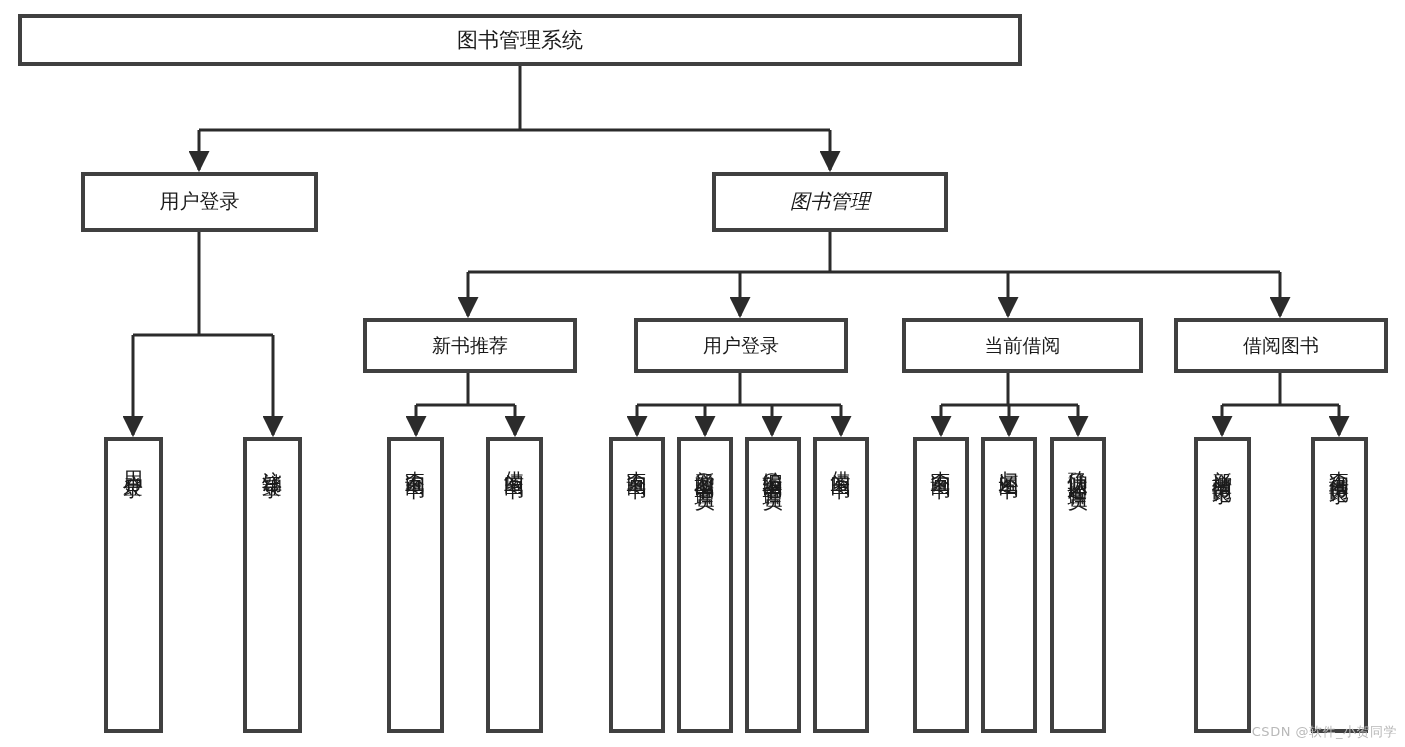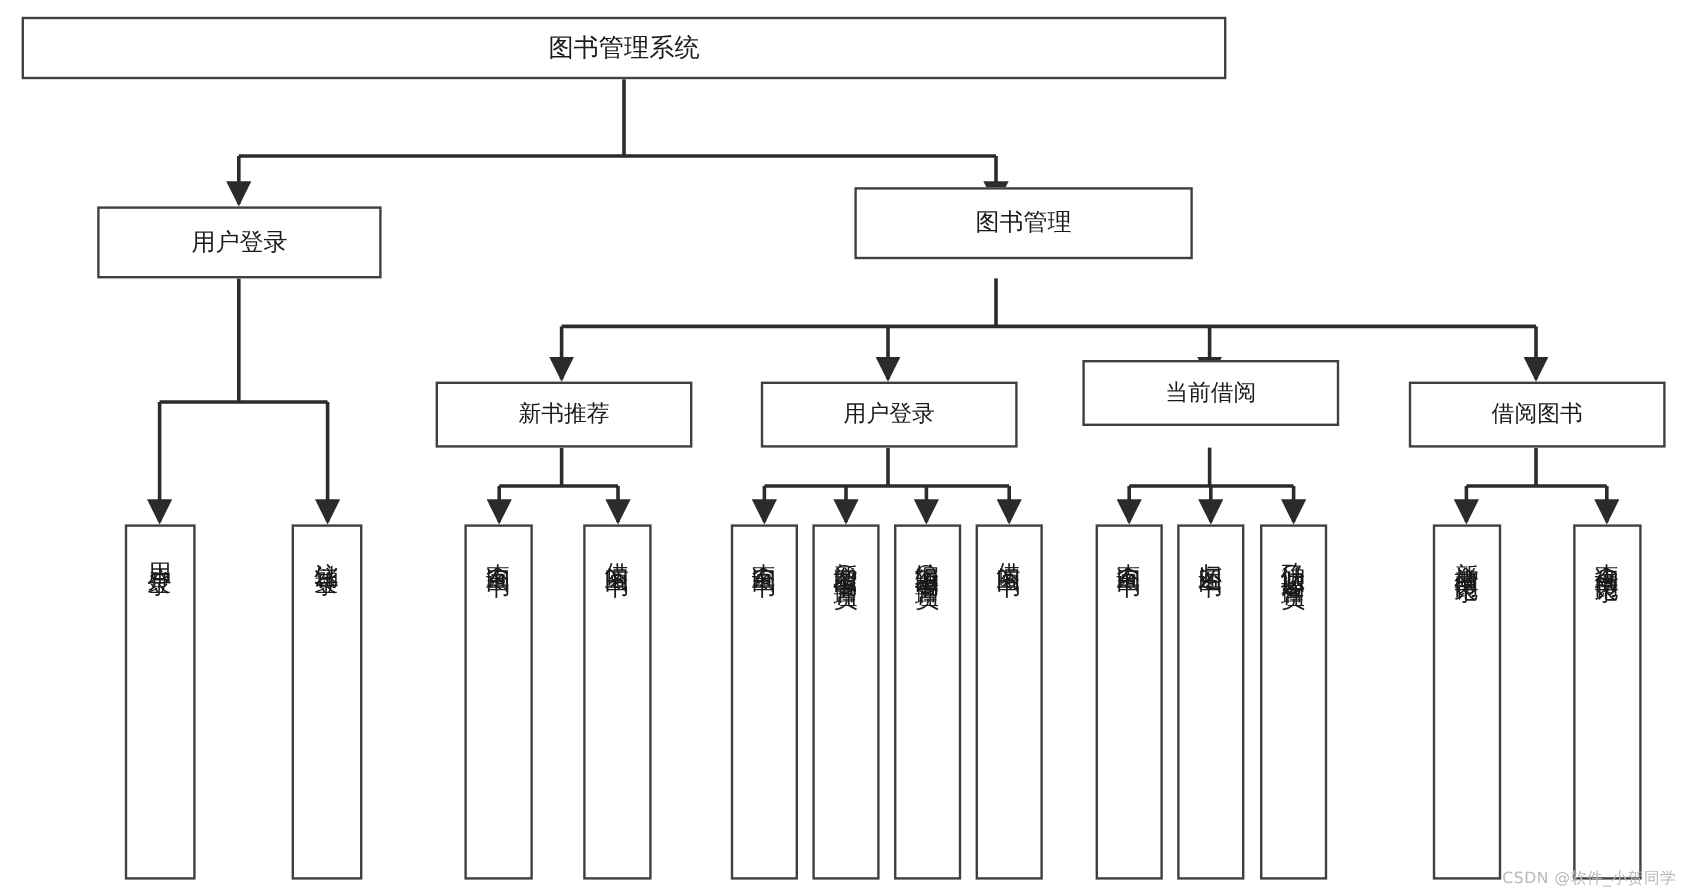--- a/index.html
+++ b/index.html
@@ -23,21 +23,21 @@
     left: 0;
     top: 0;
     width: 1405px;
     height: 747px;
     pointer-events: none;
   }
   .node {
     position: absolute;
     box-sizing: border-box;
     background: #ffffff;
-    border: 2px solid #404040;
+    border: 4px solid #404040;
     display: flex;
     align-items: center;
     justify-content: center;
     color: #1a1a1a;
   }
   .node .label {
     display: block;
     text-align: center;
     line-height: 1.18;
     white-space: nowrap;
@@ -128,33 +128,33 @@
   </svg>
 
   <div class="node root" style="left:18px; top:14px; width:1004px; height:52px;">
     <span class="label">图书管理系统</span>
   </div>
 
   <div class="node h1" style="left:81px; top:172px; width:237px; height:60px;">
     <span class="label">用户登录</span>
   </div>
 
-  <div class="node h1" style="left:712px; top:156px; width:282px; height:60px;">
+  <div class="node h1" style="left:712px; top:172px; width:236px; height:60px;font-style:italic;">
     <span class="label">图书管理</span>
   </div>
 
   <div class="node h2" style="left:363px; top:318px; width:214px; height:55px;">
     <span class="label">新书推荐</span>
   </div>
 
   <div class="node h2" style="left:634px; top:318px; width:214px; height:55px;">
     <span class="label">用户登录</span>
   </div>
 
-  <div class="node h2" style="left:902px; top:300px; width:214px; height:55px;">
+  <div class="node h2" style="left:902px; top:318px; width:241px; height:55px;">
     <span class="label">当前借阅</span>
   </div>
 
   <div class="node h2" style="left:1174px; top:318px; width:214px; height:55px;">
     <span class="label">借阅图书</span>
   </div>
 
   <div class="node leaf" style="left:104px; top:437px; width:59px; height:296px;">
     <span class="label">用户登录</span>
   </div>

